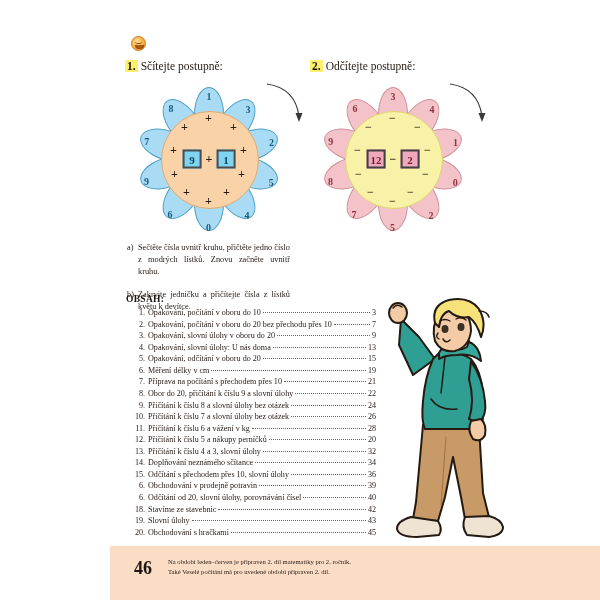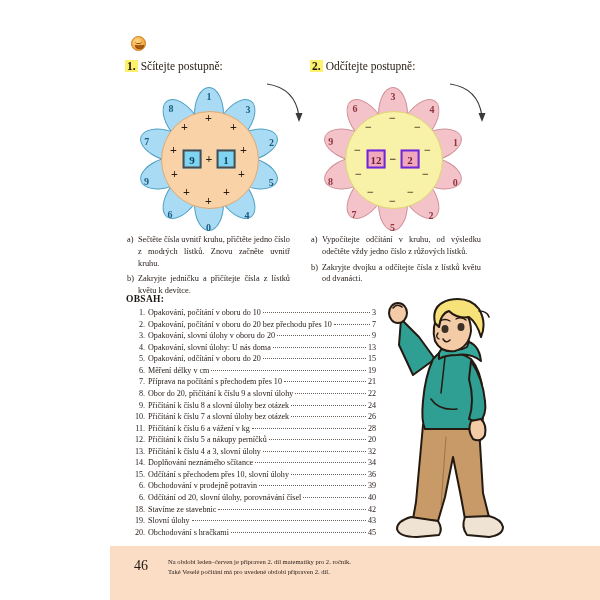--- a/index.html
+++ b/index.html
@@ -154,21 +154,21 @@
     font-weight: bold;
     padding: 0 2px;
   }
   .flower-blue .eq-box {
     background: #7fd4f2;
     border: 2px solid #4c4c4c;
     color: #0e3f59;
   }
   .flower-pink .eq-box {
     background: #f2a8bc;
-    border: 2px solid #6d28d9;
+    border: 2px solid #404040;
     color: #6b1f33;
   }
   .eq-op {
     font-size: 12px;
     font-weight: bold;
     color: #241a12;
   }
 
   
   .arrow-svg { position: absolute; z-index: 9; }
@@ -178,21 +178,21 @@
   
   .instr {
     position: absolute;
     font-size: 8.3px;
     line-height: 1.42;
     color: #241a15;
     text-align: justify;
   }
   #instr-left  { left: 127px; top: 230px; width: 163px; }
   #instr-right { left: 311px; top: 230px; width: 170px; }
-  .instr p { margin: 4px 0 1px 0; padding-left: 11px; text-indent: -11px; }
+  .instr p { margin: 12px 0 1px 0; padding-left: 11px; text-indent: -11px; }
   .instr .lbl { display: inline-block; width: 11px; text-indent: 0; }
 
   
   #obsah-title {
     position: absolute;
     left: 126px;
     top: 294px;
     font-size: 9.5px;
     font-weight: bold;
     letter-spacing: 0.3px;
@@ -239,22 +239,22 @@
     left: 110px;
     top: 546px;
     width: 490px;
     height: 54px;
     background: #fbddc6;
   }
   #page-number {
     position: absolute;
     left: 24px;
     top: 12px;
-    font-size: 14px;
-    font-weight: normal;
+    font-size: 18px;
+    font-weight: bold;
     color: #1d1510;
   }
   #footer-note {
     position: absolute;
     left: 58px;
     top: 11px;
     font-size: 6.6px;
     line-height: 1.55;
     color: #2d231c;
   }
@@ -388,24 +388,20 @@
   <svg id="arrow-right" class="arrow-svg" width="44" height="46" viewBox="0 0 44 46">
     <path d="M2 2 Q 30 6 34 34" stroke="#3a3a3a" stroke-width="1.2" fill="none"></path>
     <path d="M34 40 L30.5 31 L37.5 31 Z" fill="#3a3a3a"></path>
   </svg>
 
   <div id="instr-left" class="instr">
     <p><span class="lbl">a)</span><span>Sečtěte čísla uvnitř kruhu, přičtěte jedno číslo z modrých lístků. Znovu začněte uvnitř kruhu.</span></p>
     <p><span class="lbl">b)</span><span>Zakryjte jedničku a přičítejte čísla z lístků květu k devítce.</span></p>
   </div>
 
-  <div id="instr-right" class="instr">
-    <p><span class="lbl">a)</span><span>Vypočítejte odčítání v kruhu, od výsledku odečtěte vždy jedno číslo z růžových lístků.</span></p>
-    <p><span class="lbl">b)</span><span>Zakryjte dvojku a odčítejte čísla z lístků květu od dvanácti.</span></p>
-  </div>
 
   <div id="obsah-title">OBSAH:</div>
   <div id="toc">
     <div class="toc-row">
         <span class="toc-num">1.</span>
         <span class="toc-label">Opakování, počítání v oboru do 10</span>
         <span class="toc-dots"></span>
         <span class="toc-page">3</span>
       </div>
     <div class="toc-row">

